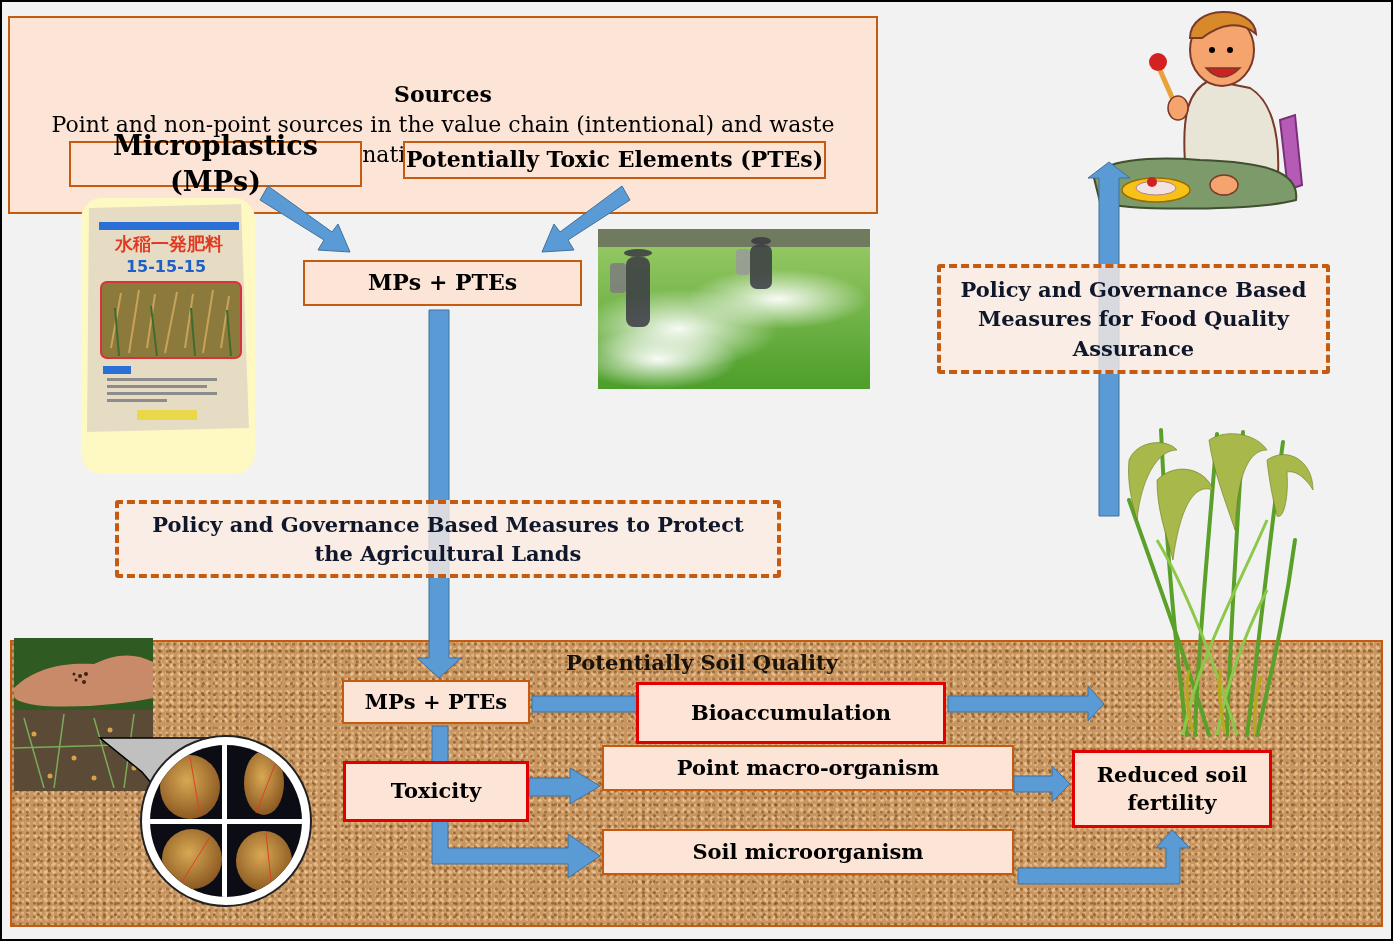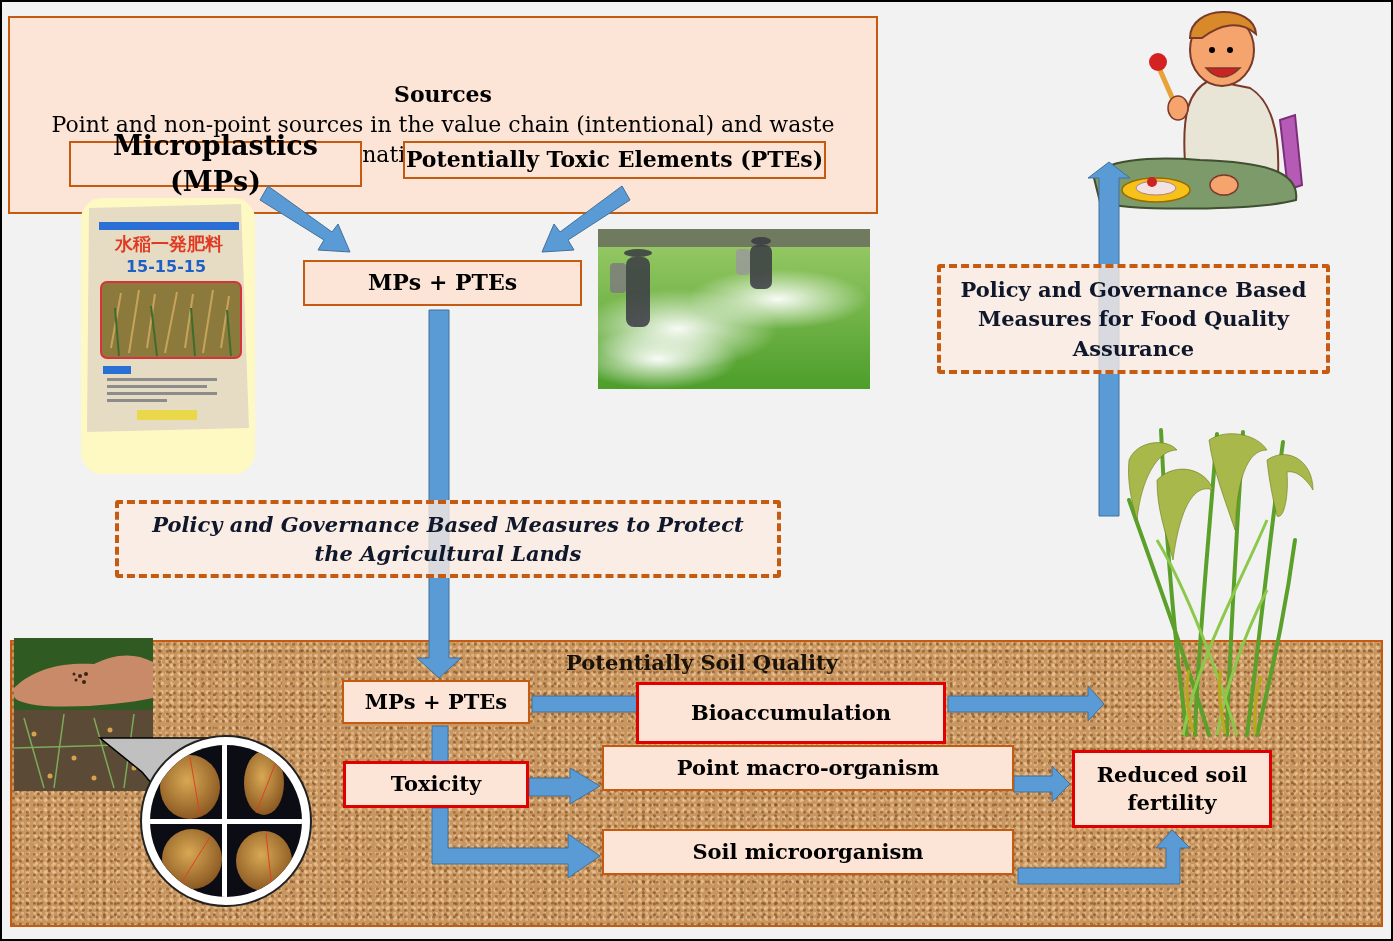--- a/index.html
+++ b/index.html
@@ -138,21 +138,21 @@
       <circle cx="62" cy="172" r="5" fill="#c22"></circle>
       <ellipse cx="134" cy="175" rx="14" ry="10" fill="#f4a46c" stroke="#7a3a2a" stroke-width="1.5"></ellipse>
     </svg>
   </div>
 
   <div class="dashed" style="left:935px; top:262px; width:393px; height:110px; padding:0 18px; z-index:3;">
     <span>Policy and Governance Based Measures for Food Quality Assurance</span>
   </div>
 
   <div class="dashed" style="left:113px; top:498px; width:666px; height:78px; padding:0 20px; z-index:3; font-weight:normal; font-family:'DejaVu Serif', serif;">
-    <span style="font-weight:bold;font-style:italic;">Policy and Governance Based Measures to Protect the Agricultural Lands</span>
+    <span style="font-weight:bold;">Policy and Governance Based Measures to Protect the Agricultural Lands</span>
   </div>
 
   <div class="soil"></div>
   <div class="soil-title">Potentially Soil Quality</div>
 
   <div class="pic" style="left:12px; top:636px; width:139px; height:153px;">
     <svg width="139" height="153" viewBox="0 0 139 153">
       <rect width="139" height="72" fill="#2f5a22"></rect>
       <path d="M0 50 C20 30 50 24 80 26 C100 16 120 14 139 24 L139 60 C110 66 70 70 30 68 C10 66 0 62 0 58 Z" fill="#c98a6a"></path>
       <g fill="#3a2414">
@@ -241,21 +241,21 @@
       </g>
     </svg>
   </div>
 
   <div class="box bold" style="left:340px; top:678px; width:188px; height:44px; font-size:21px; z-index:4;">
     <span>MPs + PTEs</span>
   </div>
   <div class="box bold red" style="left:634px; top:680px; width:310px; height:62px; font-size:21px; z-index:4;">
     <span>Bioaccumulation</span>
   </div>
-  <div class="box bold red" style="left:341px; top:759px; width:186px; height:47px; font-size:21px; z-index:4;">
+  <div class="box bold red" style="left:341px; top:759px; width:186px; height:61px; font-size:21px; z-index:4;">
     <span>Toxicity</span>
   </div>
   <div class="box bold" style="left:600px; top:743px; width:412px; height:46px; font-size:21px; z-index:4;">
     <span>Point macro-organism</span>
   </div>
   <div class="box bold" style="left:600px; top:827px; width:412px; height:46px; font-size:21px; z-index:4;">
     <span>Soil microorganism</span>
   </div>
   <div class="box bold red" style="left:1070px; top:748px; width:200px; height:78px; font-size:21px; padding:16px 20px; z-index:4;">
     <span>Reduced soil fertility</span>

